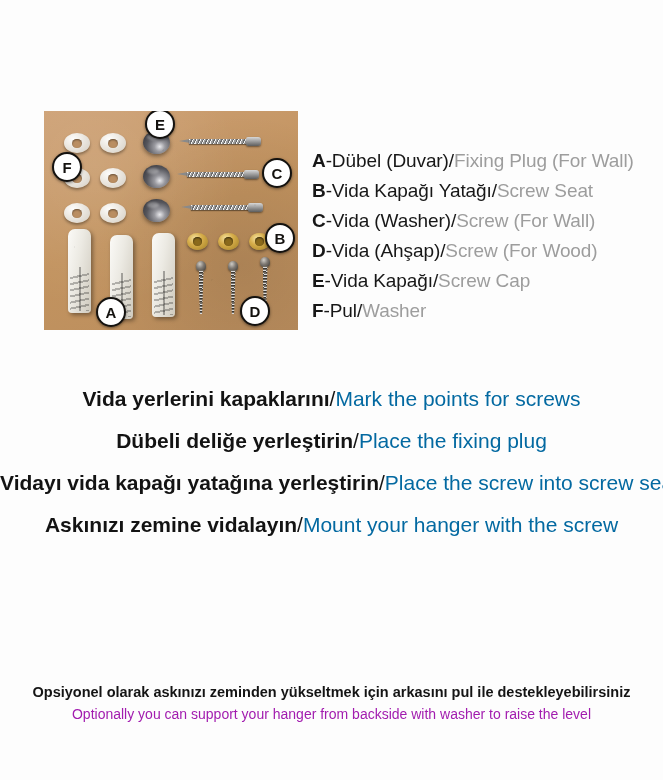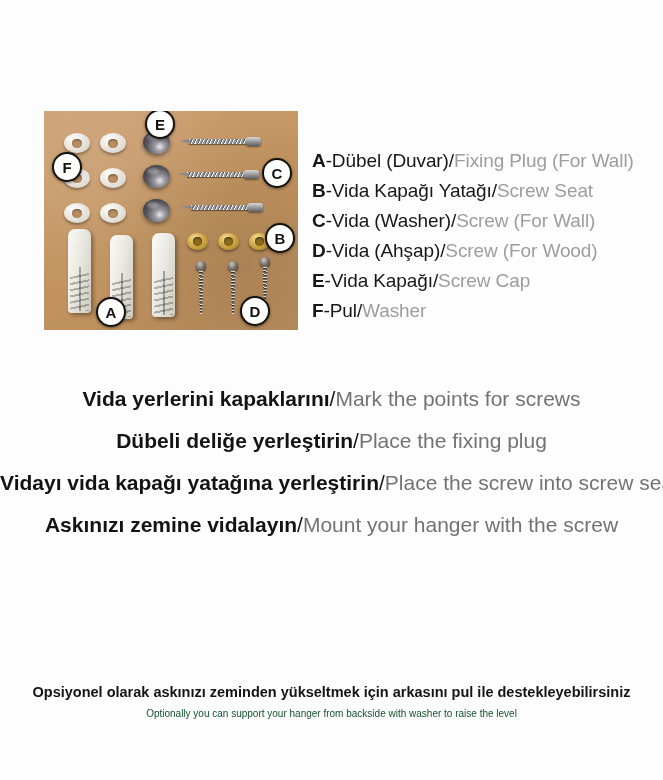--- a/index.html
+++ b/index.html
@@ -224,41 +224,41 @@
     width: 663px;
   }
   .step-row {
     height: 42px;
     line-height: 42px;
     text-align: center;
     font-size: 21px;
     white-space: nowrap;
   }
   .step-tr { font-weight: bold; color: #131313; }
-  .step-en { color: #737373; }
+  .step-en { color: #0369a1; }
   .step-sep { color: #131313; }
 
   
   #footer {
     position: absolute;
     left: 0;
     top: 681px;
     width: 663px;
     text-align: center;
   }
   #footer-tr {
     font-size: 14.5px;
     font-weight: bold;
     color: #141414;
     line-height: 22px;
     white-space: nowrap;
   }
   #footer-en {
-    font-size: 10px;
-    color: #14532d;
+    font-size: 14px;
+    color: #a21caf;
     line-height: 22px;
     white-space: nowrap;
   }
 </style>
 </head>
 <body>
 
 <div id="top-section">
 
   <div id="parts-photo">

